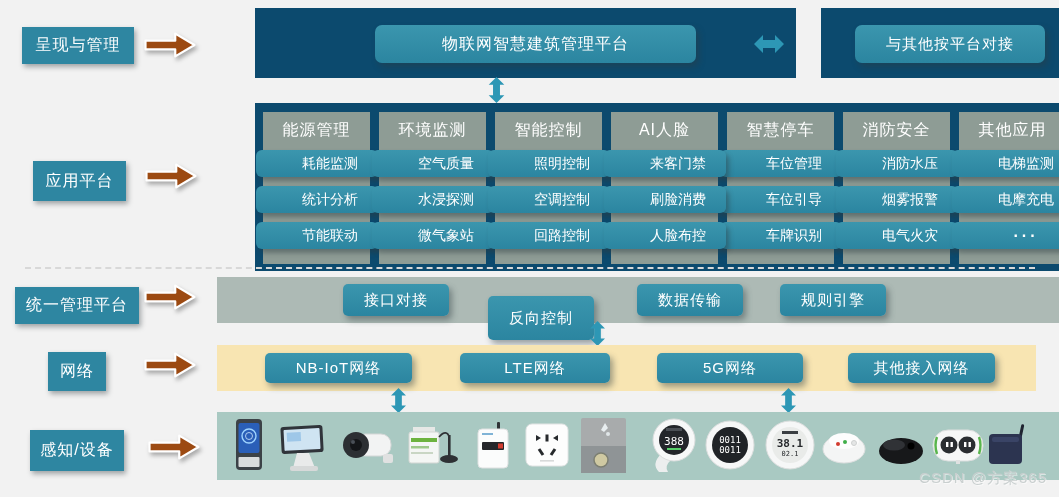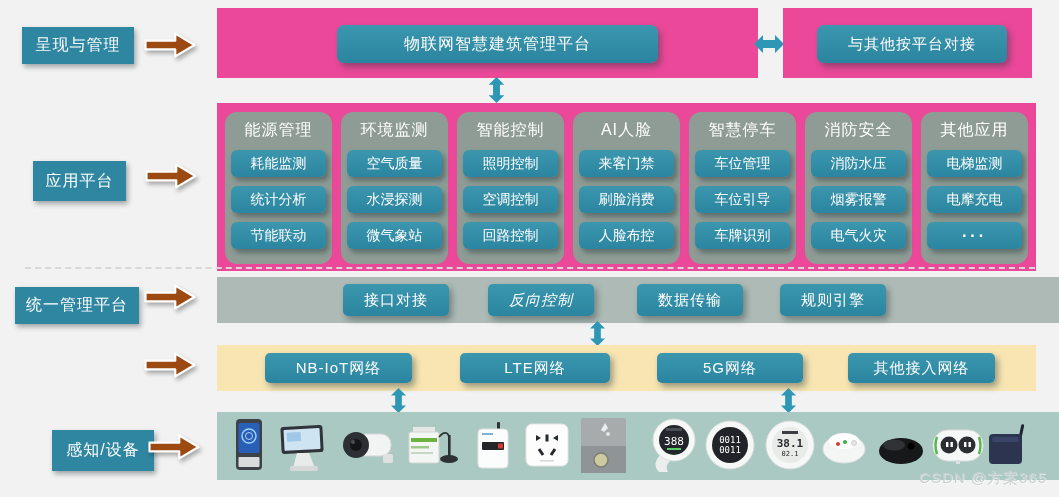--- a/index.html
+++ b/index.html
@@ -11,44 +11,44 @@
   .side-label{
     position:absolute;background:#2e86a1;color:#fff;font-weight:normal;
     display:flex;align-items:center;justify-content:center;font-size:16px;
     box-shadow:2px 3px 5px rgba(40,50,55,.4);letter-spacing:1px;
   }
   
   .arrow-orange{position:absolute;filter:drop-shadow(2px 3px 2px rgba(0,0,0,.3));}
   .arrow-orange svg{display:block;}
   
   .panel{position:absolute;}
-  .p-light{background:#ec4899;}
+  .p-light{background:#0c4a6e;margin-left:38px;}
   .p-gray{background:#adbab5;padding-left:32px;}
   .p-cream{background:#f8e5b2;}
   .p-sage{background:#a9c9c2;}
   
   .btn{
     position:absolute;background:linear-gradient(180deg,#3b96ae 0%,#2b85a0 100%);
     color:#fff;display:flex;align-items:center;justify-content:center;
     border-radius:7px;box-shadow:3px 4px 6px rgba(45,60,65,.45);
     letter-spacing:1px;
   }
   .btn-main{font-size:16px;}
   .btn-mid{font-size:15px;border-radius:5px;}
   
   .col{
     position:absolute;top:9px;width:107px;height:152px;background:#8e9c95;
-    display:flex;flex-direction:column;align-items:center;border-radius:12px;
+    display:flex;flex-direction:column;align-items:center;border-radius:0;
   }
   .col-title{color:#fff;font-size:16px;margin-top:8px;letter-spacing:1px;white-space:nowrap;}
   .col-btn{
     position:relative;width:95px;height:27px;margin-top:9px;flex:none;
     background:linear-gradient(180deg,#3b96ae 0%,#2b85a0 100%);color:#fff;
     display:flex;align-items:center;justify-content:center;font-size:14px;
-    border-radius:6px;box-shadow:3px 4px 5px rgba(45,60,65,.45);white-space:nowrap;
+    border-radius:6px;box-shadow:3px 4px 5px rgba(45,60,65,.45);white-space:nowrap;padding-left:27px;
   }
   .col-btn.dots{font-size:16px;font-weight:bold;letter-spacing:3px;}
   
   .dashed-line{position:absolute;left:25px;top:267px;width:1010px;height:0;
     border-top:2px dashed #d8d8d8;z-index:5;}
   
   .arrow-teal{position:absolute;}
   .arrow-teal svg{display:block;}
   
   .device{position:absolute;}
@@ -66,21 +66,24 @@
 
   <div class="side-label" style="left:22px;top:27px;width:112px;height:37px;">
     <span>呈现与管理</span>
   </div>
   <div class="side-label" style="left:33px;top:161px;width:93px;height:40px;">
     <span>应用平台</span>
   </div>
   <div class="side-label" style="left:15px;top:287px;width:124px;height:37px;">
     <span>统一管理平台</span>
   </div>
-  <div class="side-label" style="left:52px;top:430px;width:102px;height:41px;">
+  <div class="side-label" style="left:48px;top:352px;width:58px;height:39px;">
+    <span>网络</span>
+  </div>
+  <div class="side-label" style="left:30px;top:430px;width:94px;height:41px;">
     <span>感知/设备</span>
   </div>
 
   <div class="arrow-orange" style="left:143px;top:31px;">
     <svg width="54" height="28" viewBox="0 0 60 32">
         <path d="M2 11 H36 V3 L58 16 L36 29 V21 H2 Z" fill="#9c4a12" stroke="#ffffff" stroke-width="2.5" stroke-linejoin="round"></path>
       </svg>
   </div>
   <div class="arrow-orange" style="left:144px;top:162px;">
     <svg width="54" height="28" viewBox="0 0 60 32">
@@ -172,21 +175,21 @@
       <div class="col-btn">电梯监测</div>
       <div class="col-btn">电摩充电</div>
       <div class="col-btn dots">···</div>
     </div>
   </div>
 
   <div class="dashed-line"></div>
 
   <div class="panel p-gray" style="left:217px;top:277px;width:819px;height:46px;">
     <div class="btn btn-mid" style="left:126px;top:7px;width:106px;height:32px;">接口对接</div>
-    <div class="btn btn-mid" style="left:271px;top:7px;width:106px;height:32px;font-style:italic;">反向控制</div>
+    <div class="btn btn-mid" style="left:271px;top:19px;width:106px;height:44px;">反向控制</div>
     <div class="btn btn-mid" style="left:420px;top:7px;width:106px;height:32px;">数据传输</div>
     <div class="btn btn-mid" style="left:563px;top:7px;width:106px;height:32px;">规则引擎</div>
   </div>
 
   <div class="arrow-teal" style="left:588px;top:321px;">
     <svg width="19" height="25" viewBox="0 0 20 30">
         <path d="M10 0 L19 9 H14 V21 H19 L10 30 L1 21 H6 V9 H1 Z" fill="#2d97b5"></path>
       </svg>
   </div>
 

